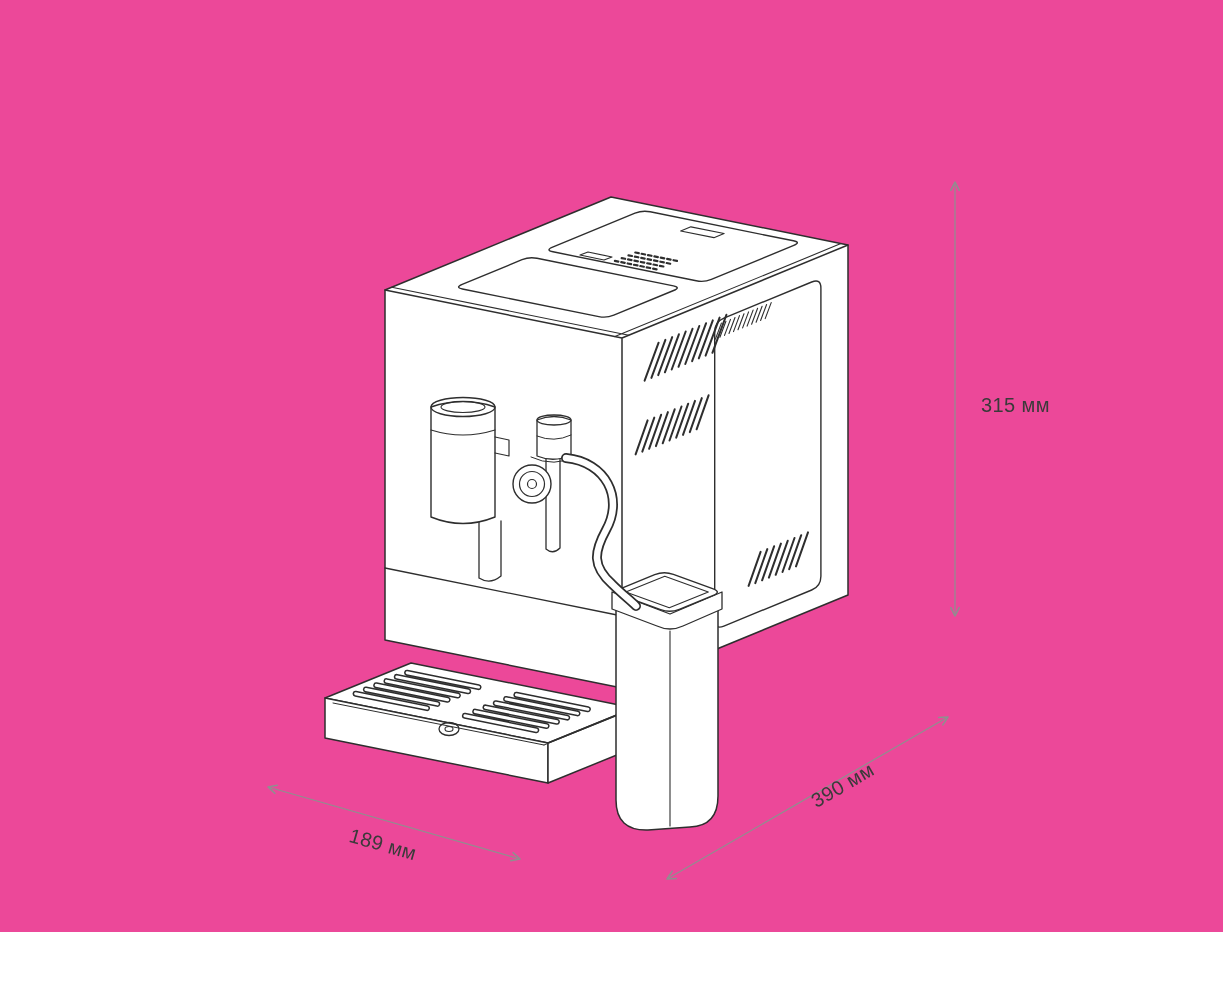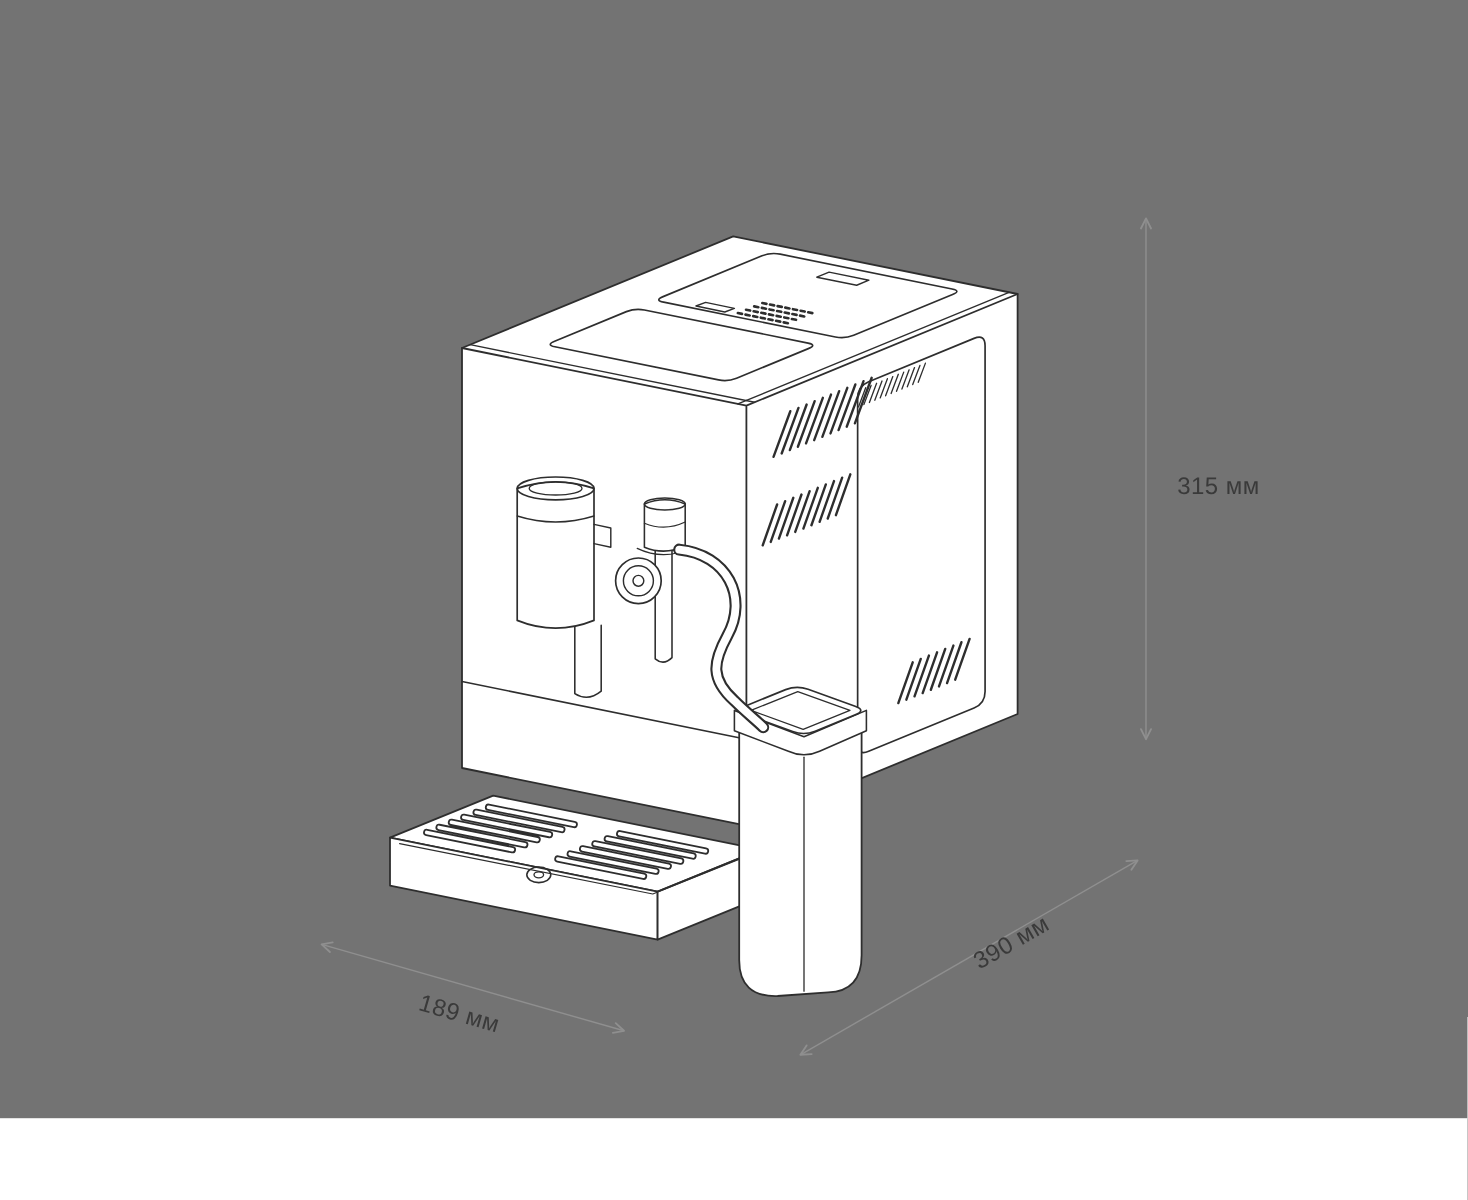--- a/index.html
+++ b/index.html
@@ -1,16 +1,16 @@
 <!DOCTYPE html>
 <html><head>
 <meta charset="utf-8">
 <style>
   html,body{margin:0;padding:0;background:#ffffff;}
-  .canvas{position:relative;width:1223px;height:932px;background:#737373;overflow:hidden;}
+  .canvas{position:relative;width:1223px;height:932px;background:#ec4899;overflow:hidden;}
   svg{display:block;}
   svg text{font-family:"Liberation Sans",sans-serif;font-size:20px;letter-spacing:.4px;}
 </style>
 </head>
 <body>
 
 <div class="canvas">
 <svg width="1223" height="1000" viewBox="0 0 1223 1000">
   <defs>
     <marker id="arr" viewBox="0 0 10 10" refX="8.5" refY="5" markerWidth="10" markerHeight="10" orient="auto-start-reverse">

